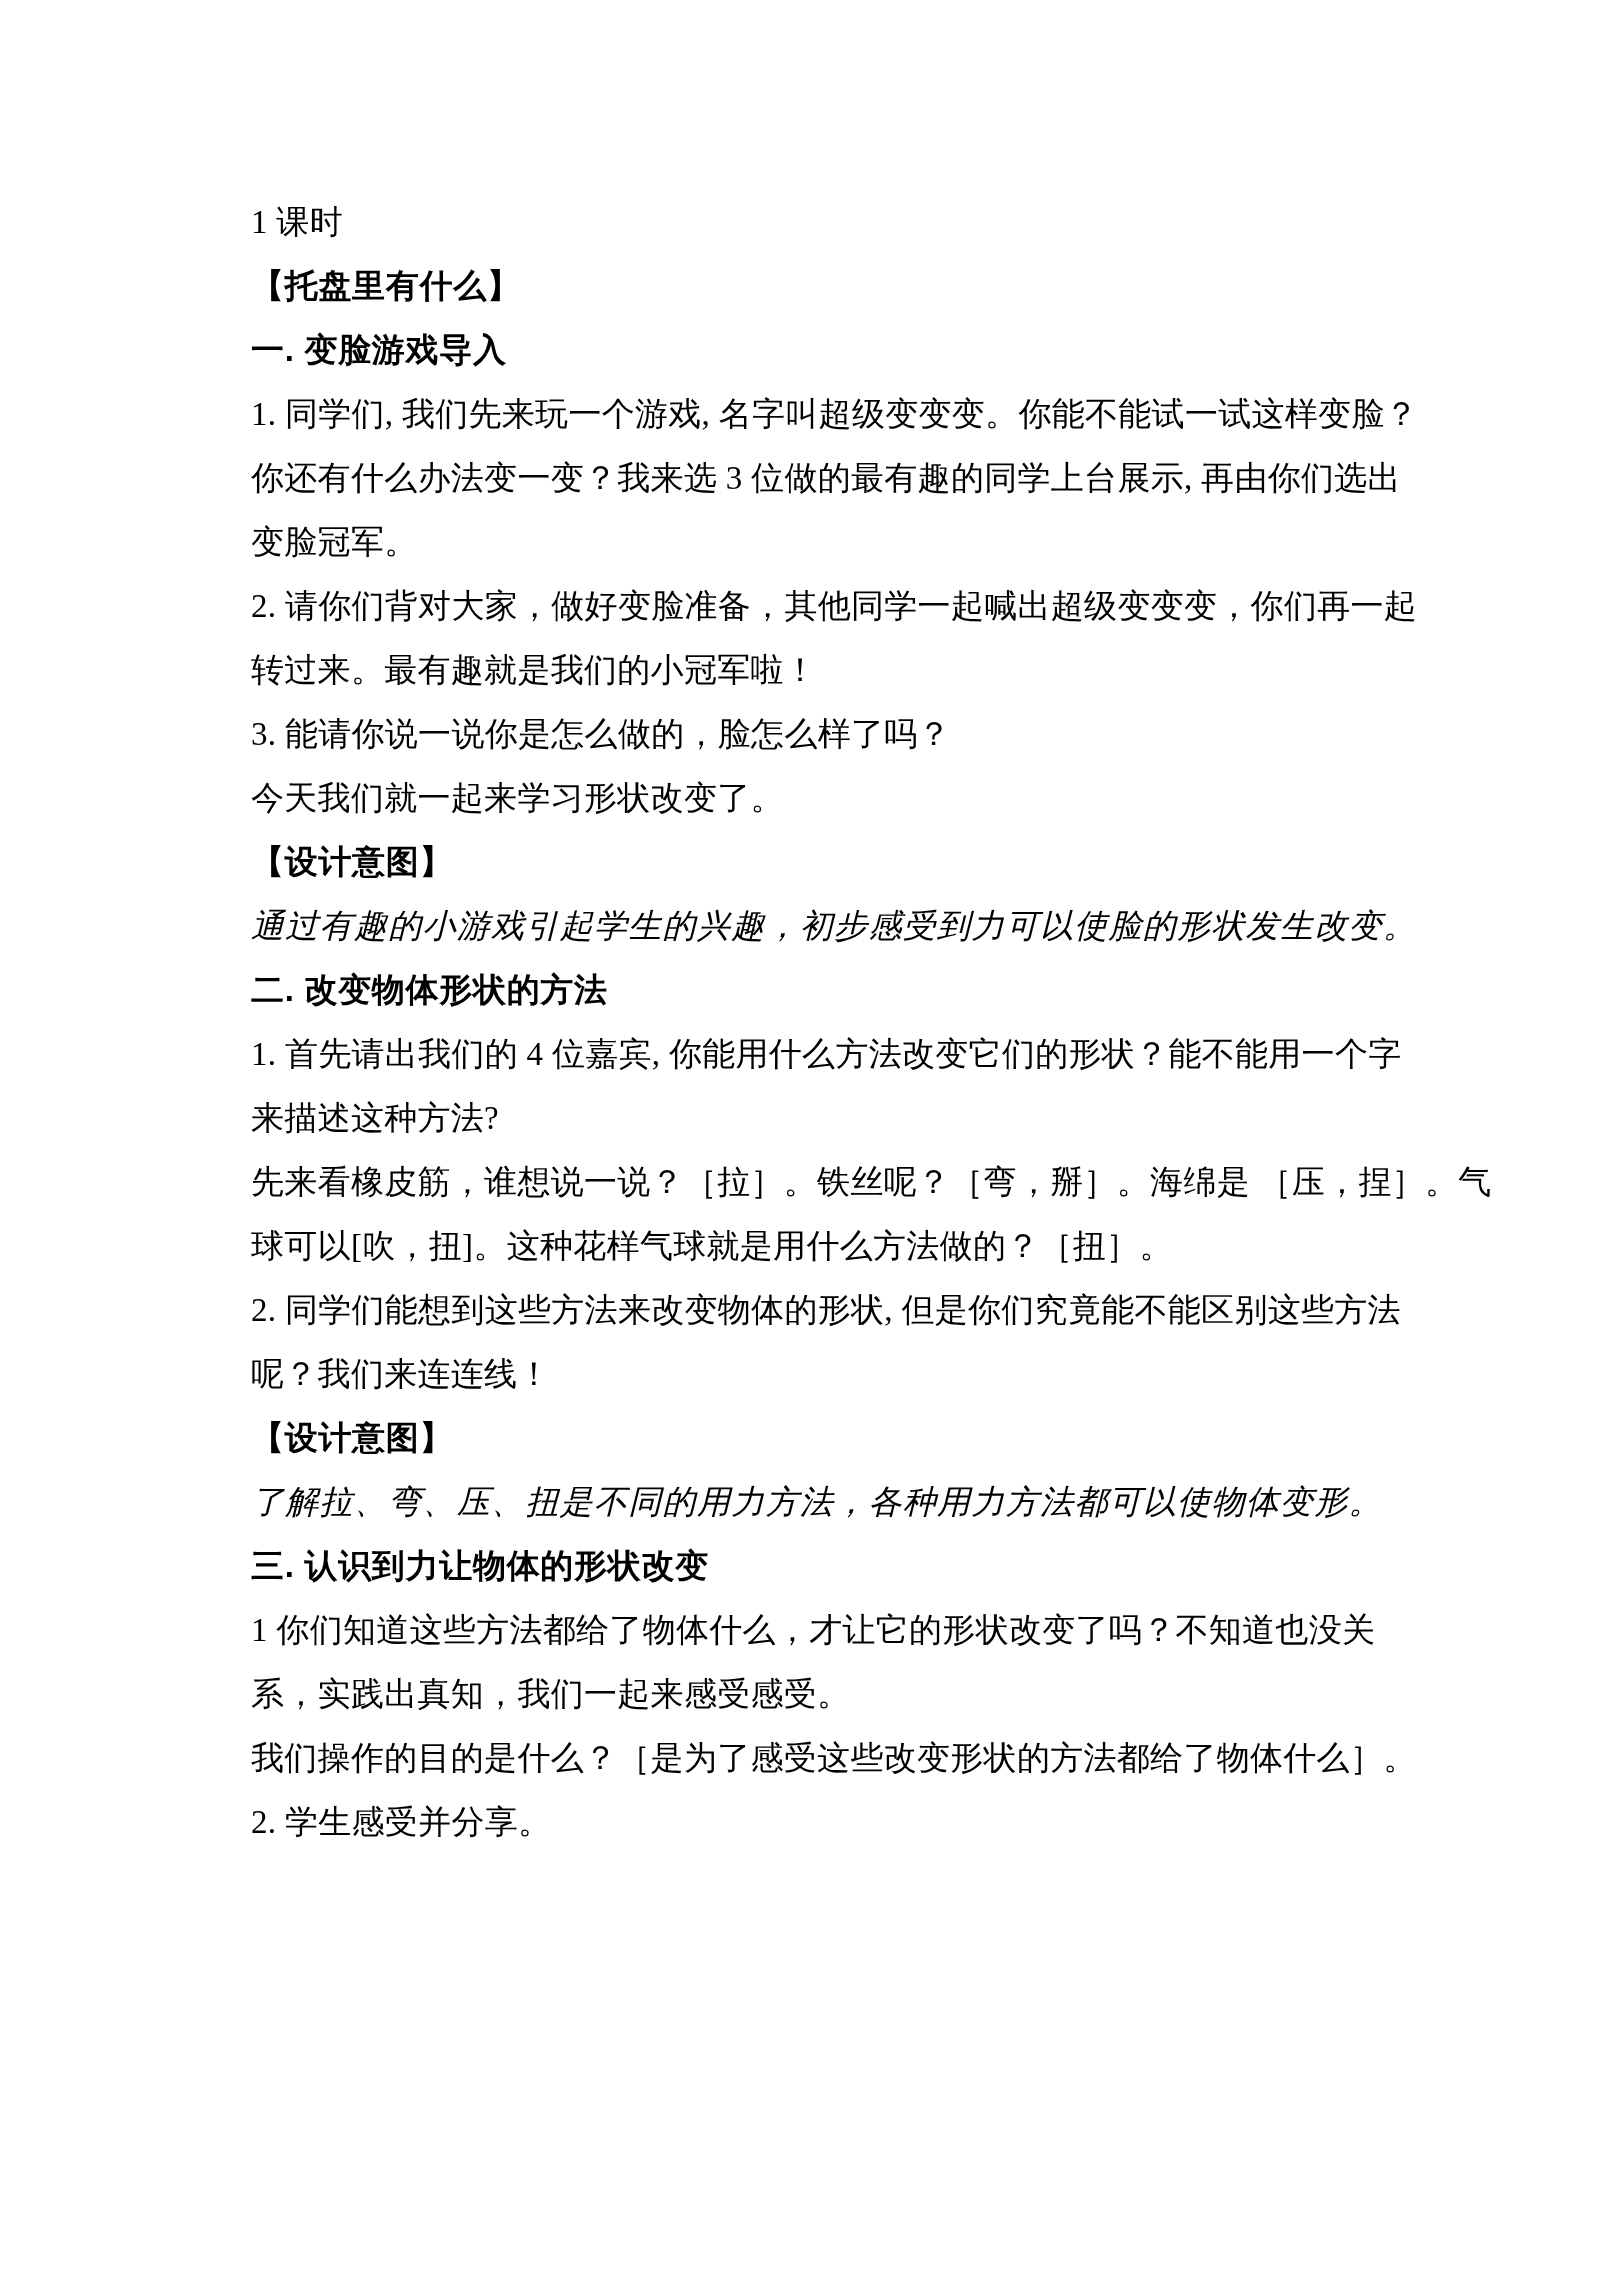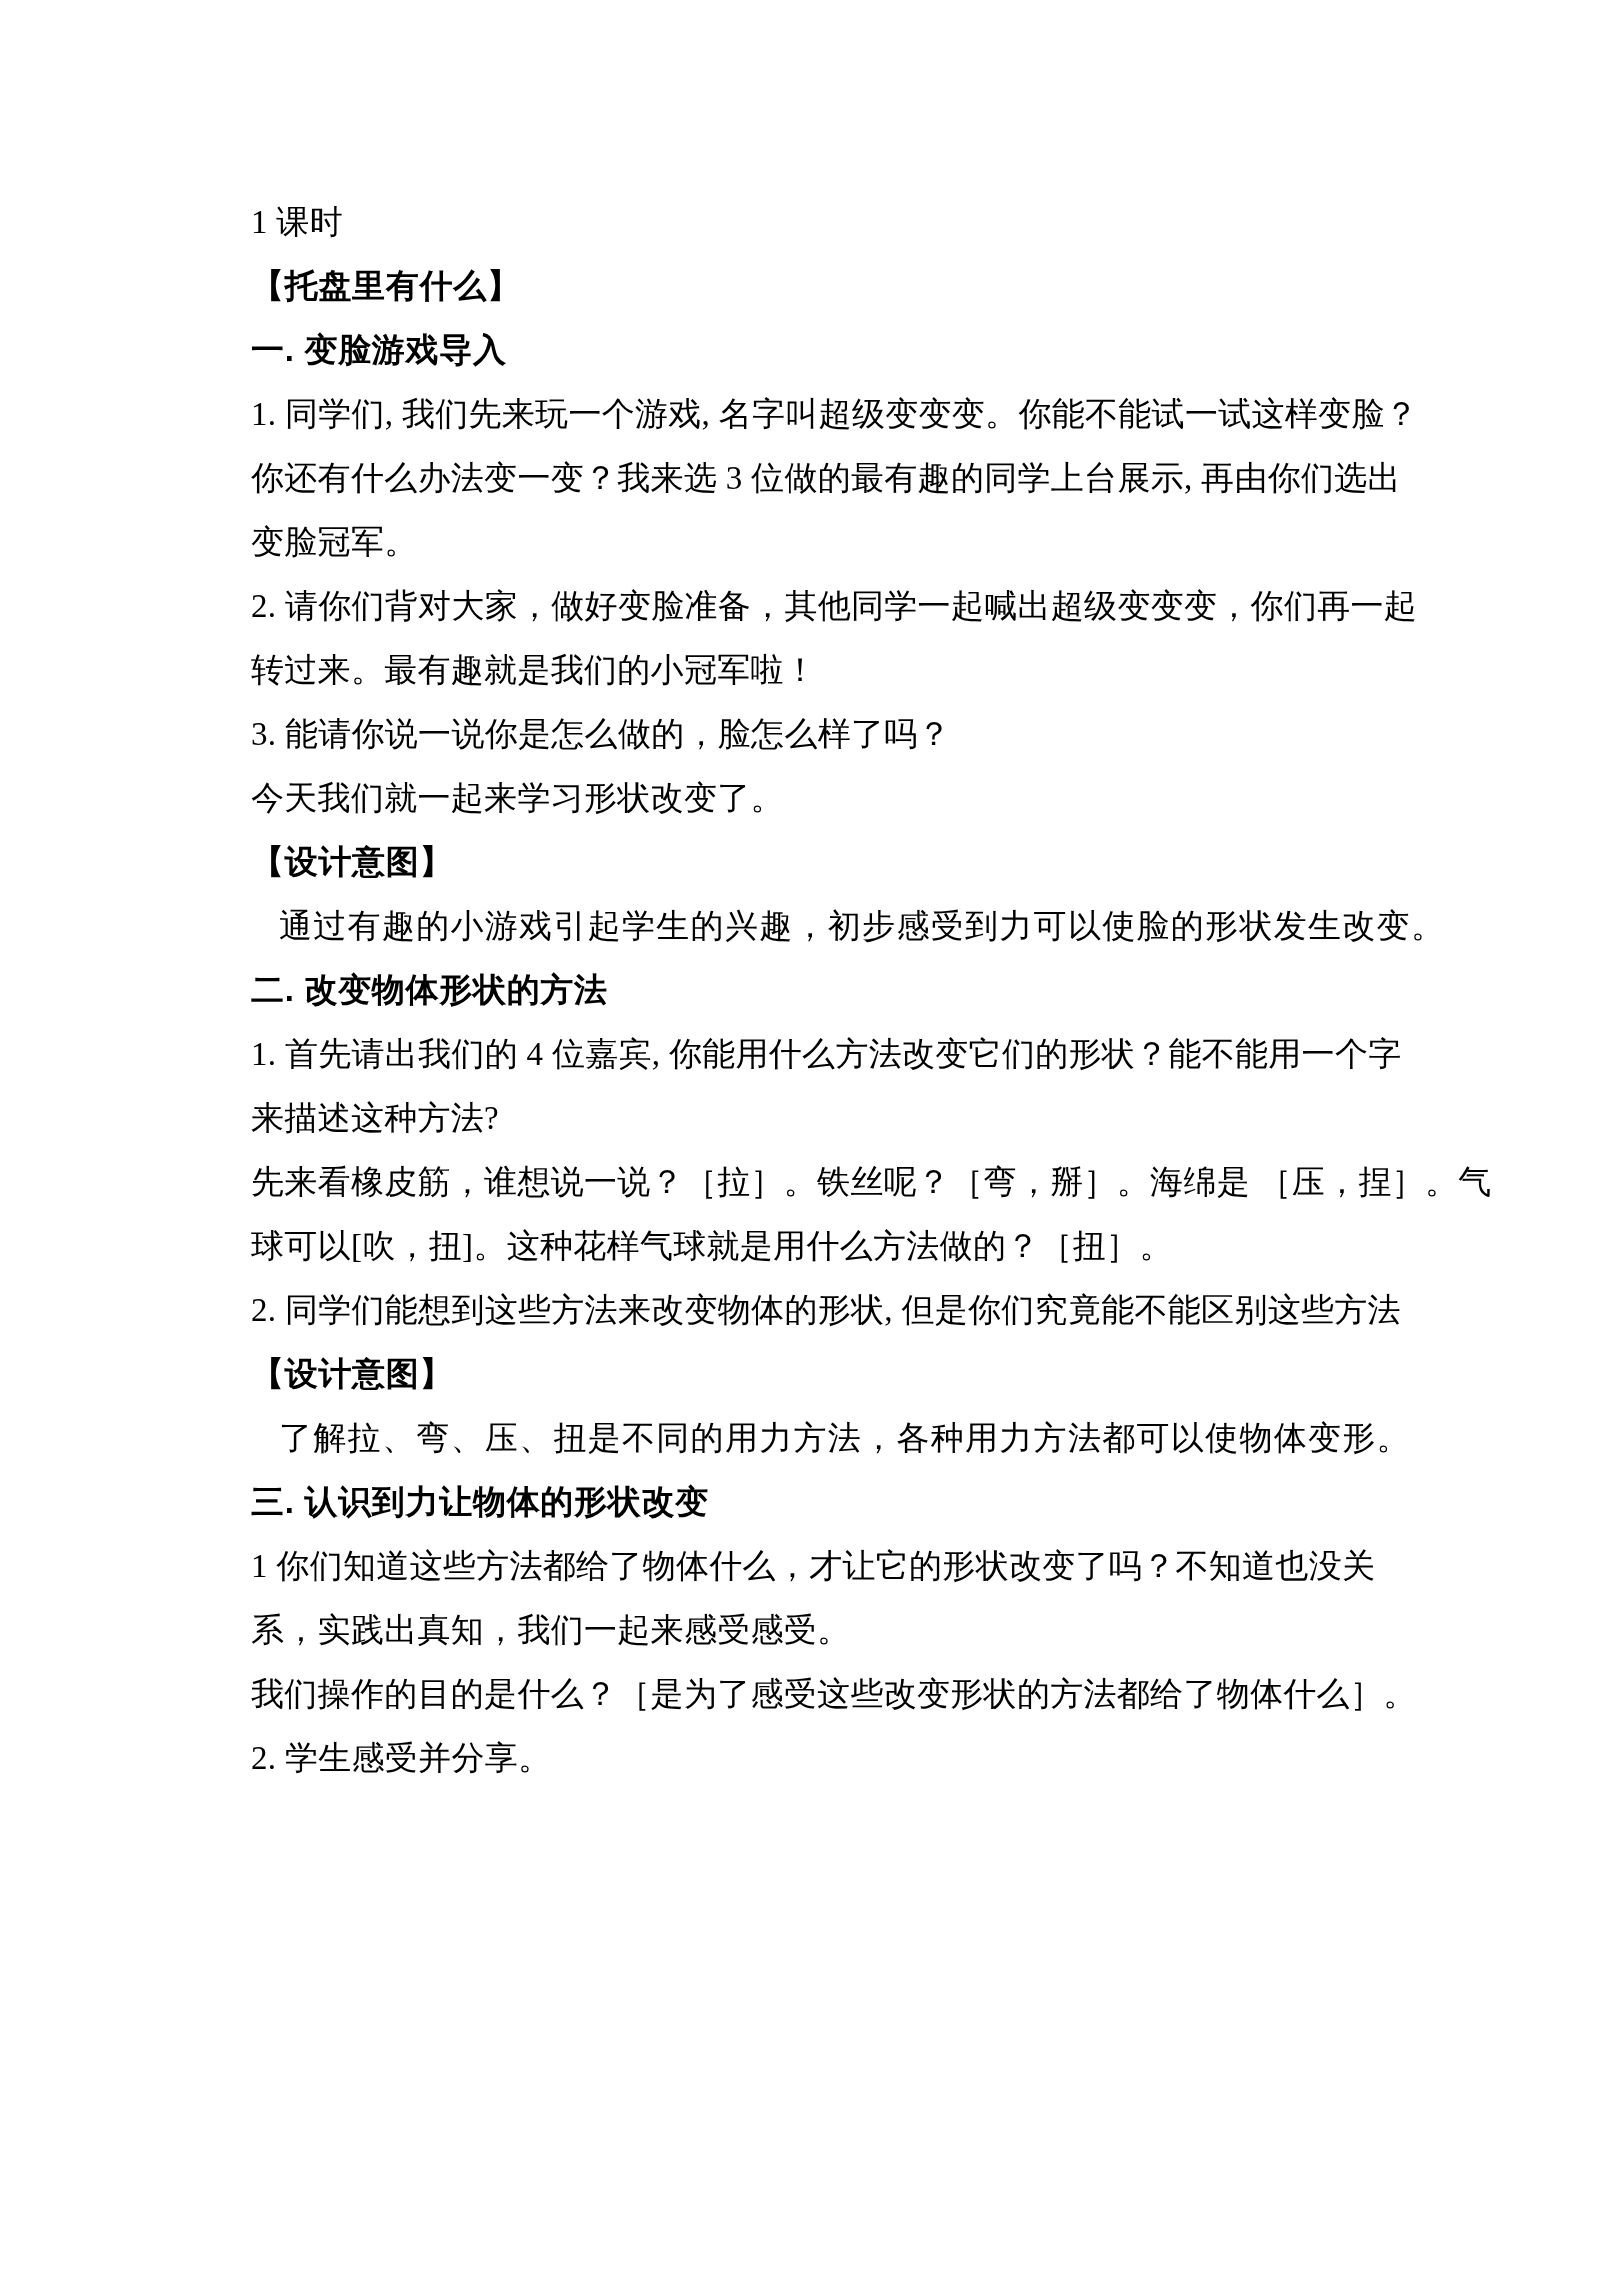--- a/index.html
+++ b/index.html
@@ -35,22 +35,22 @@
     color: #000000;
     white-space: nowrap;
     letter-spacing: 0.3px;
   }
   .heading {
     font-weight: 700;
     font-family: "Liberation Sans", "DejaVu Sans", sans-serif;
     letter-spacing: 0.7px;
   }
   .kaiti {
+    font-style: italic;
     letter-spacing: 1.3px;
-    margin-left: 28px;
   }
 </style>
 </head>
 <body>
 
 <div class="page">
   <div class="doc">
     <div class="line">1 课时</div>
     <div class="line heading">【托盘里有什么】</div>
     <div class="line heading">一. 变脸游戏导入</div>
@@ -62,20 +62,21 @@
     <div class="line">3. 能请你说一说你是怎么做的，脸怎么样了吗？</div>
     <div class="line">今天我们就一起来学习形状改变了。</div>
     <div class="line heading">【设计意图】</div>
     <div class="line kaiti">通过有趣的小游戏引起学生的兴趣，初步感受到力可以使脸的形状发生改变。</div>
     <div class="line heading">二. 改变物体形状的方法</div>
     <div class="line">1. 首先请出我们的 4 位嘉宾, 你能用什么方法改变它们的形状？能不能用一个字</div>
     <div class="line">来描述这种方法?</div>
     <div class="line">先来看橡皮筋，谁想说一说？［拉］。铁丝呢？［弯，掰］。海绵是 ［压，捏］。气</div>
     <div class="line">球可以[吹，扭]。这种花样气球就是用什么方法做的？［扭］。</div>
     <div class="line">2. 同学们能想到这些方法来改变物体的形状, 但是你们究竟能不能区别这些方法</div>
+    <div class="line">呢？我们来连连线！</div>
     <div class="line heading">【设计意图】</div>
     <div class="line kaiti">了解拉、弯、压、扭是不同的用力方法，各种用力方法都可以使物体变形。</div>
     <div class="line heading">三. 认识到力让物体的形状改变</div>
     <div class="line">1 你们知道这些方法都给了物体什么，才让它的形状改变了吗？不知道也没关</div>
     <div class="line">系，实践出真知，我们一起来感受感受。</div>
     <div class="line">我们操作的目的是什么？［是为了感受这些改变形状的方法都给了物体什么］。</div>
     <div class="line">2. 学生感受并分享。</div>
   </div>
 </div>
 

